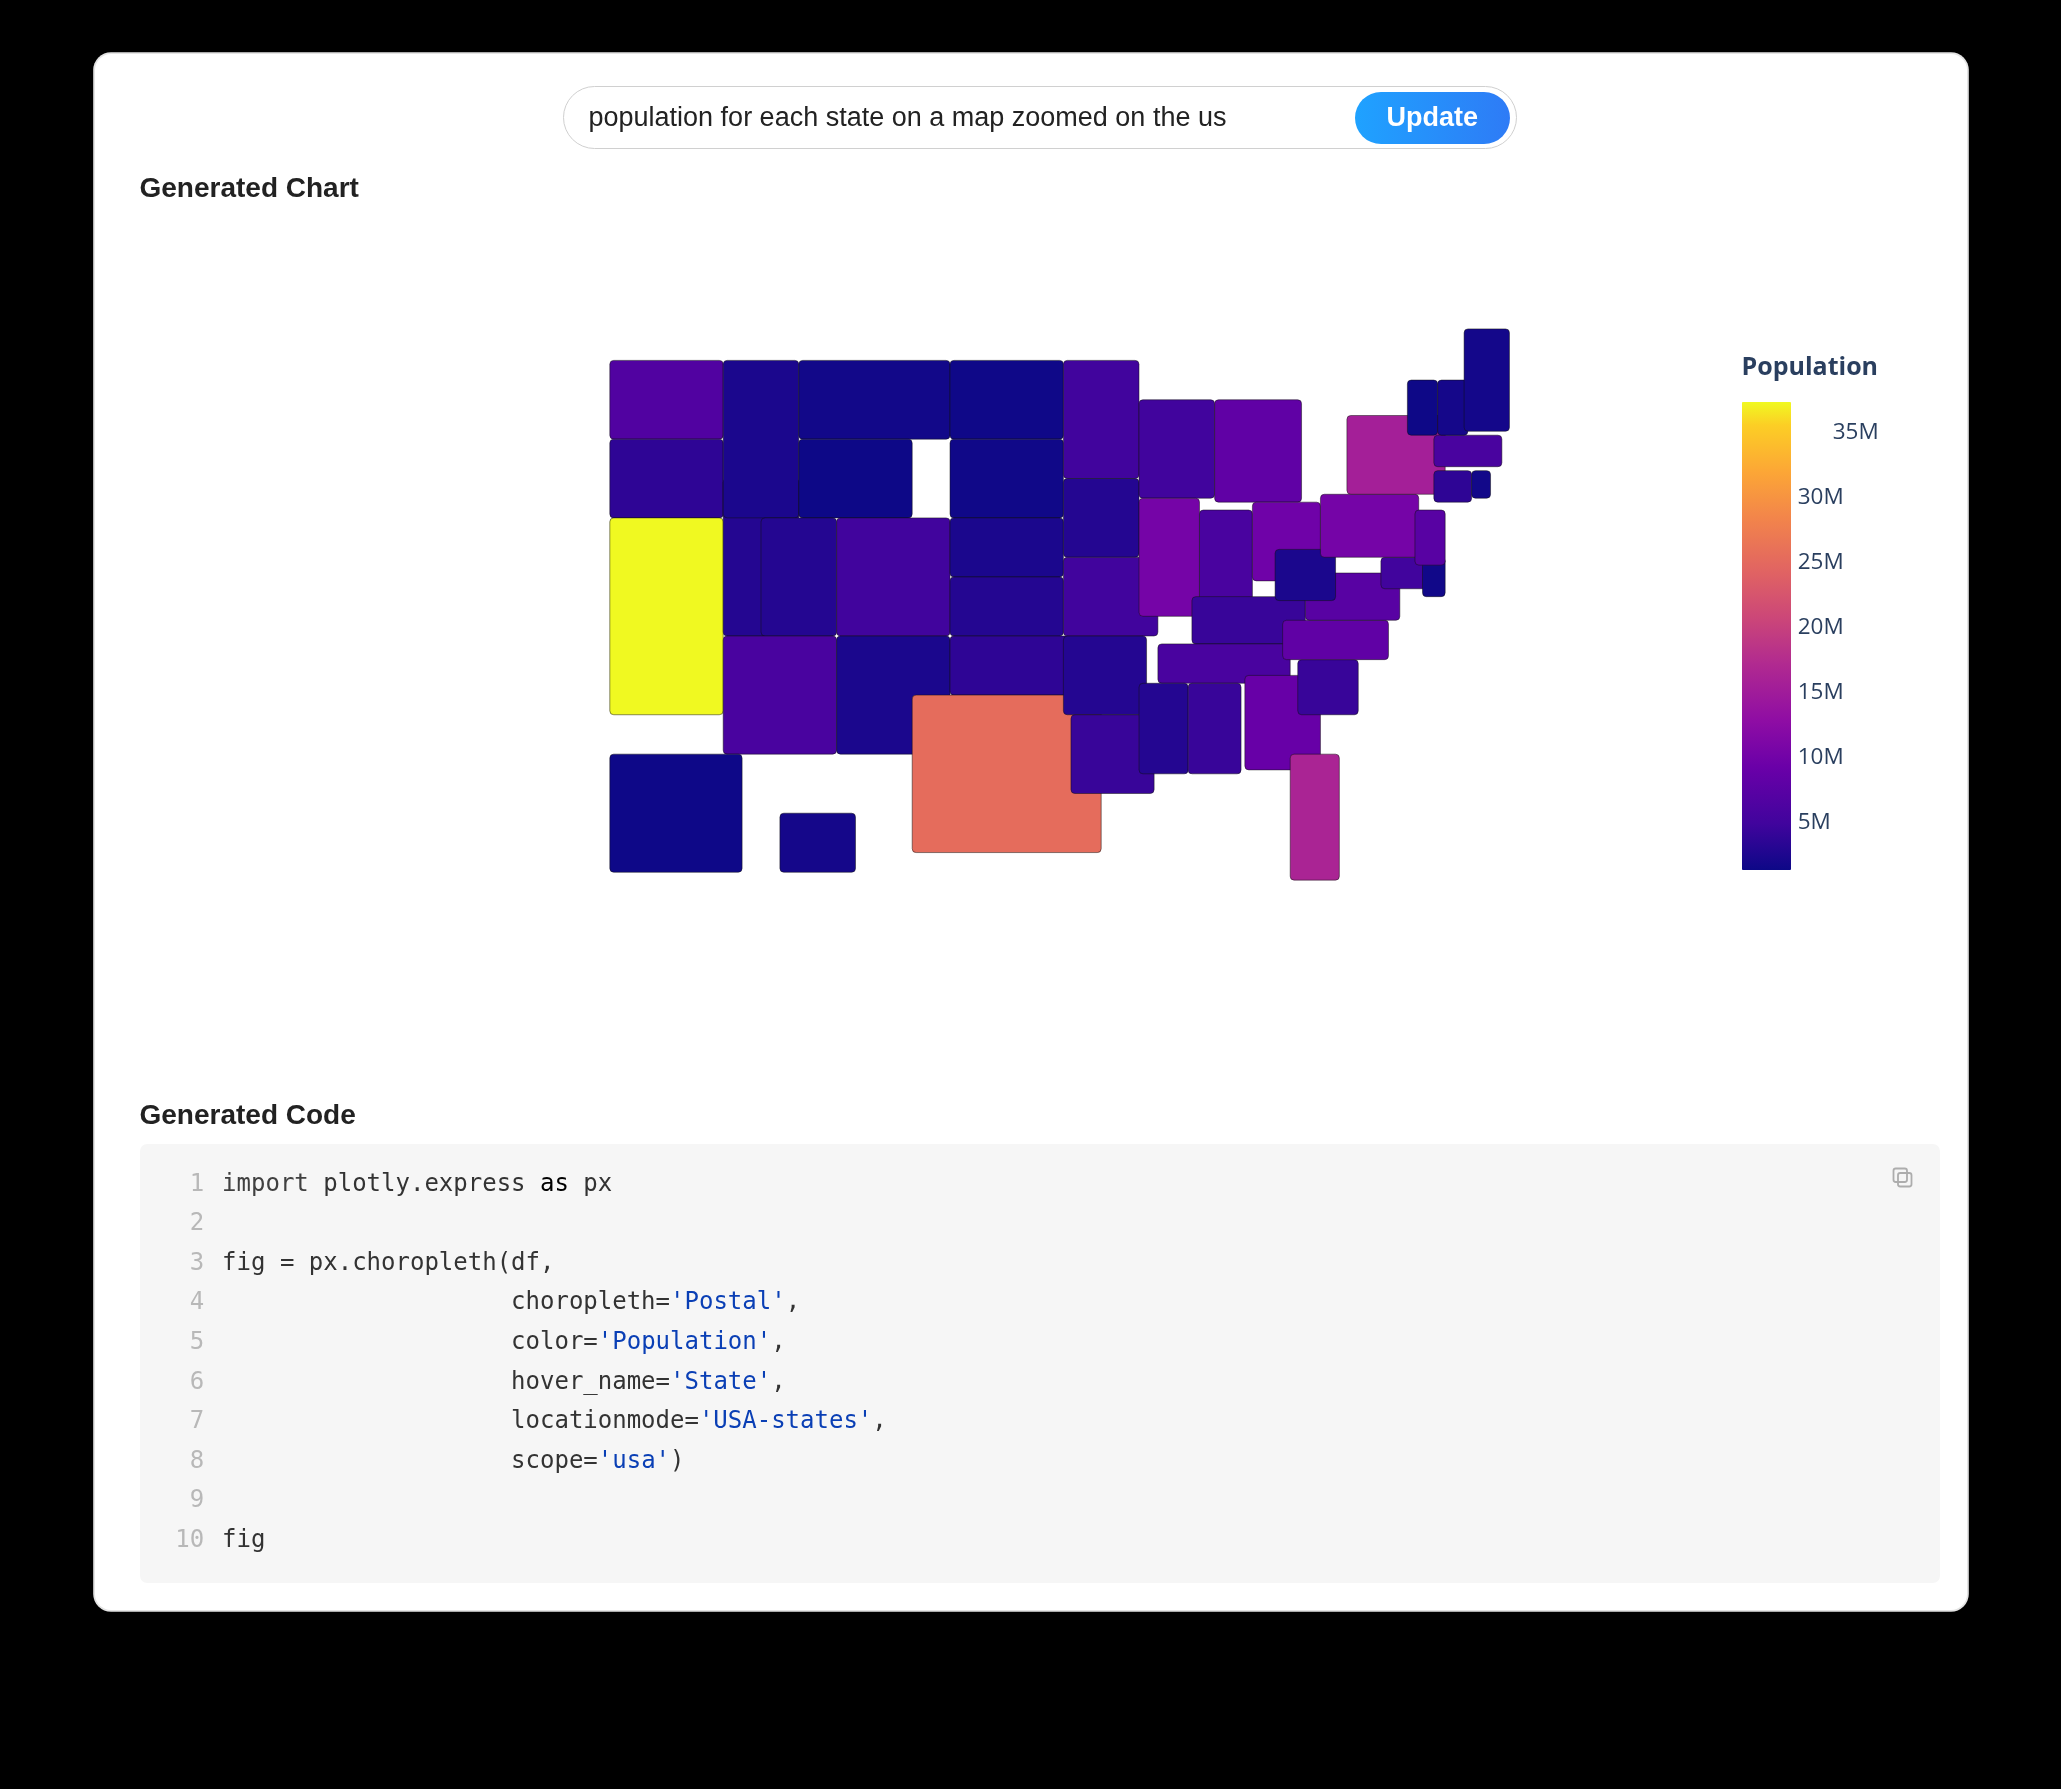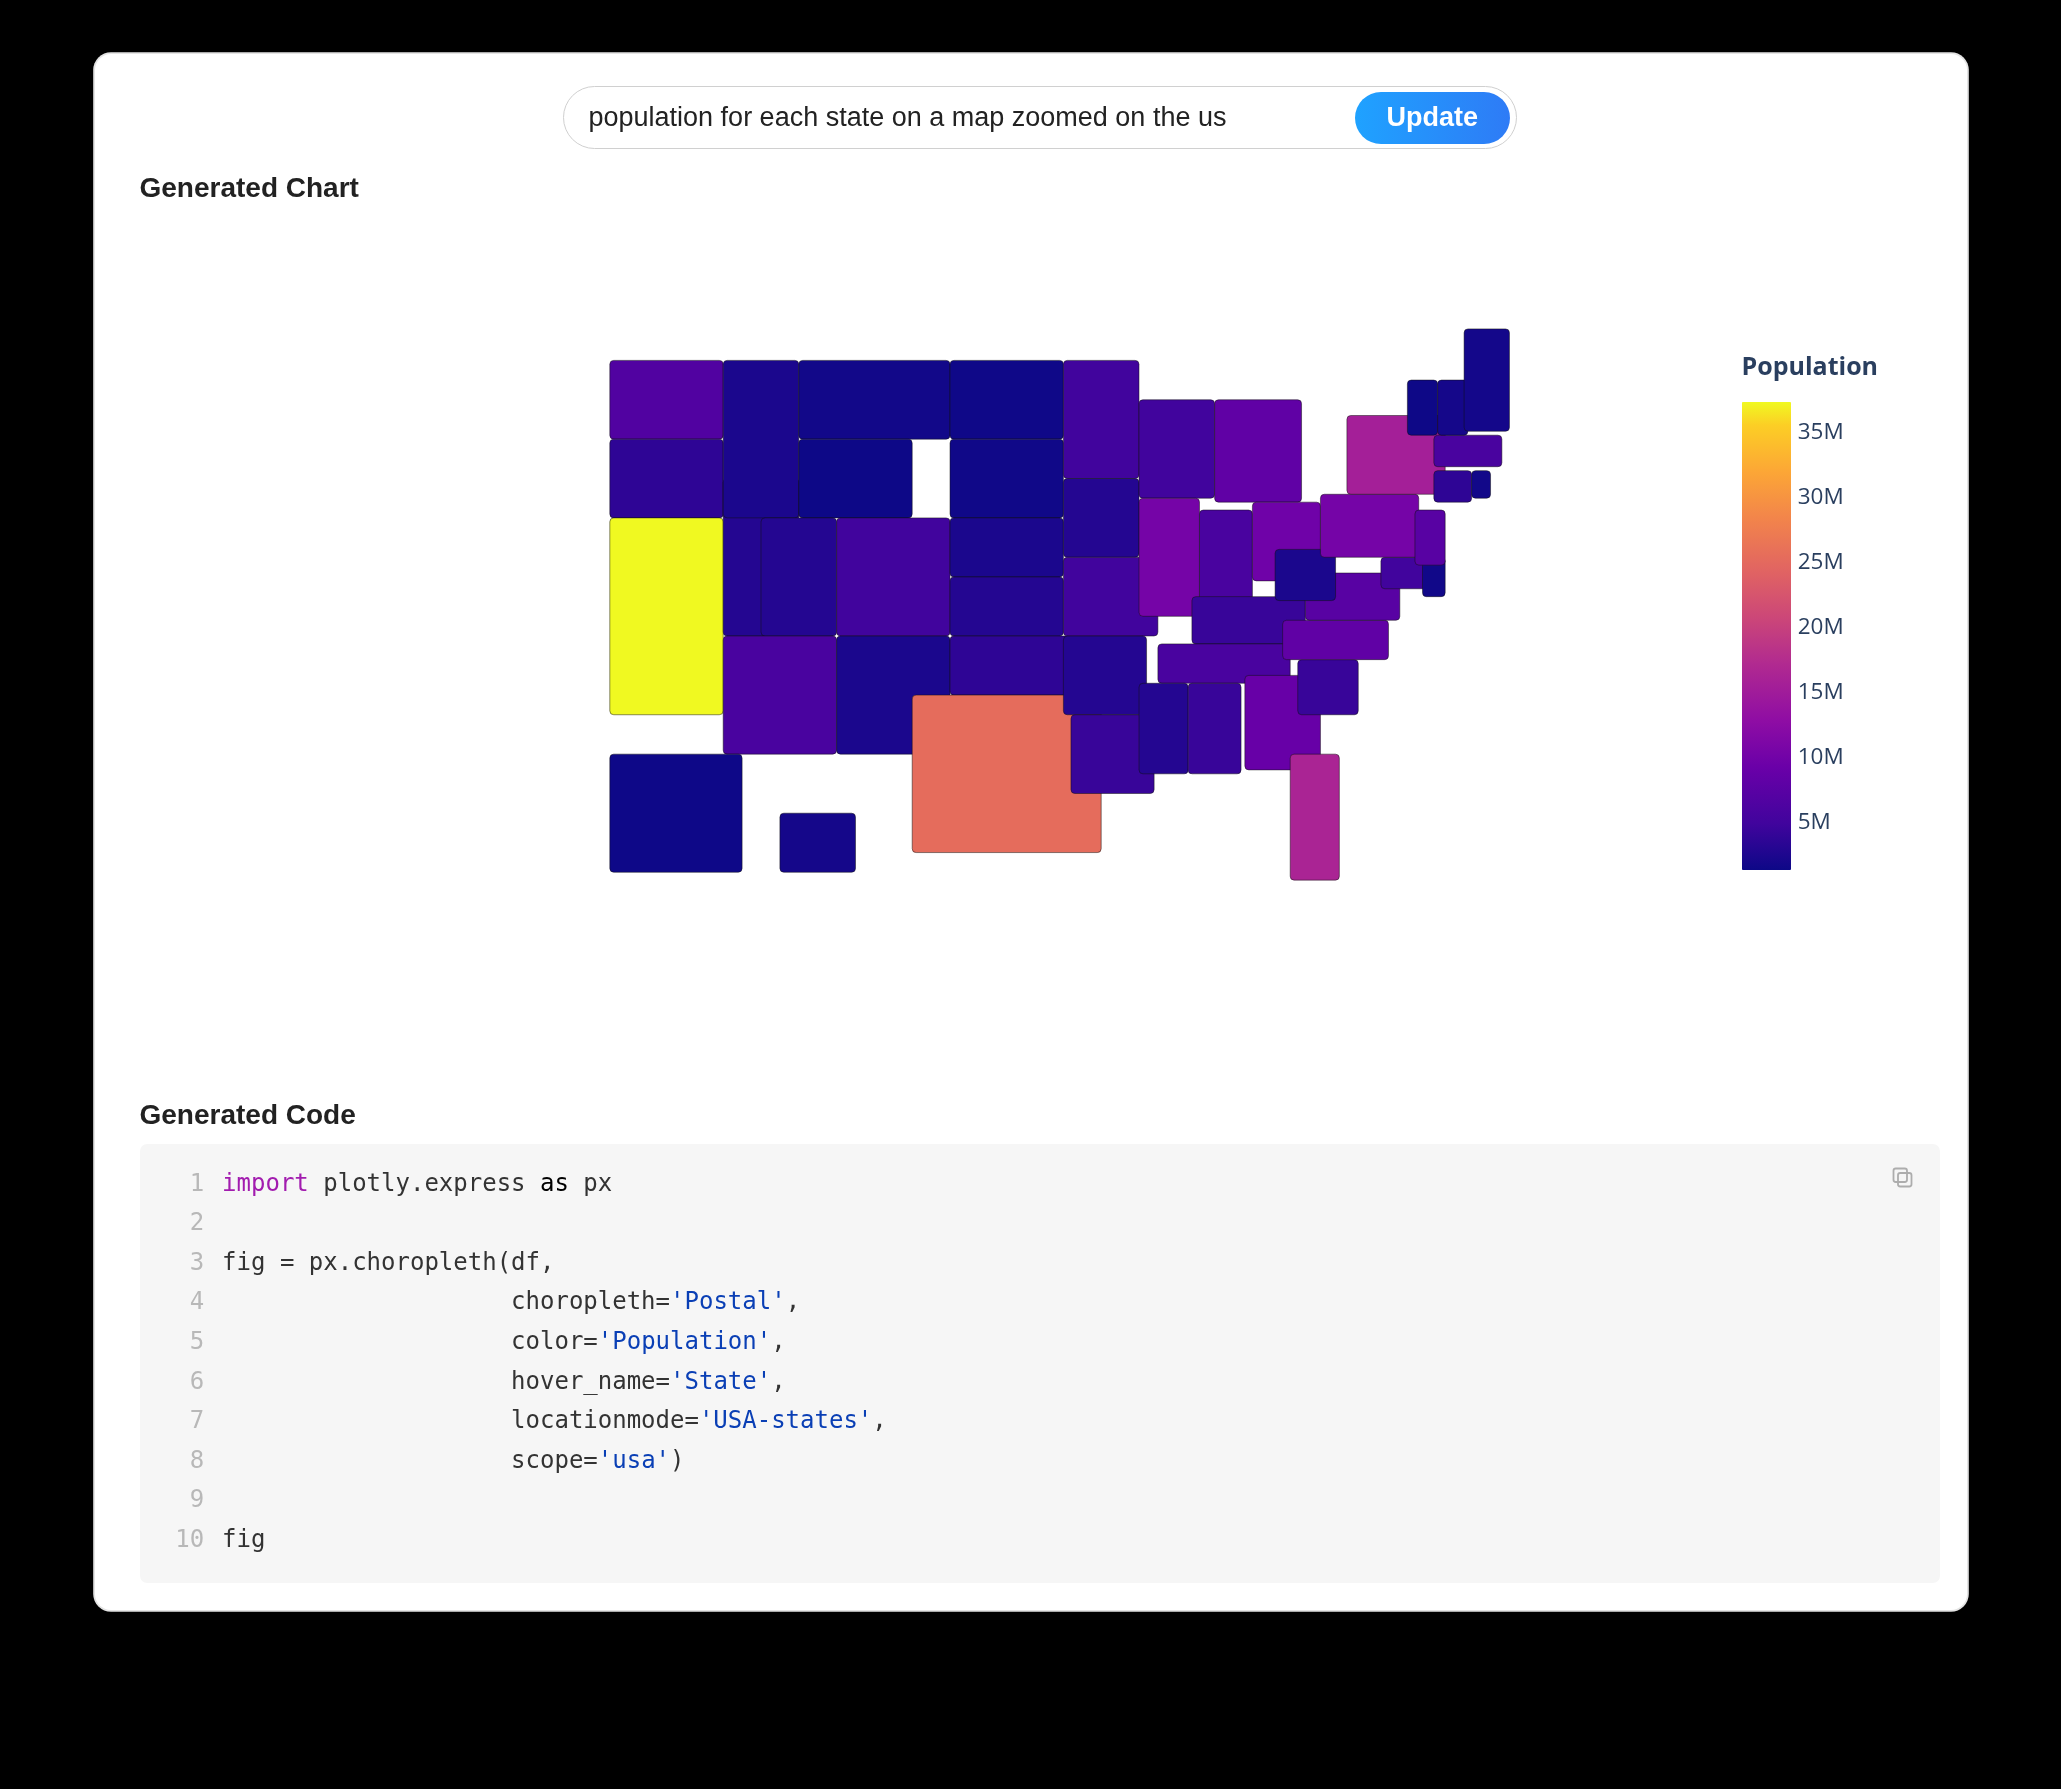--- a/index.html
+++ b/index.html
@@ -124,21 +124,21 @@
   }
   .code-row { display:flex; white-space: pre; }
   .ln {
     width: 43px;
     text-align: right;
     color: #b8b8b8;
     user-select: none;
     flex-shrink:0;
     margin-right: 18px;
   }
-  .kw  { color: #a21caf; }
+  .kw  { color: #404040; }
   .kw2 { color: #000000; text-align: right; }
   .str { color: #0a3fb5; }
   .copy-icn {
     position: absolute;
     top: 20px;
     right: 23.4px;
     width: 27px;
     height: 27px;
     cursor: pointer;
     opacity: .45;
@@ -211,21 +211,21 @@
         <rect x="906.24" y="8" width="46.08" height="104" rx="4" class="state" fill="rgb(20,7,138)"></rect>
         <rect x="38.4" y="440" width="134.4" height="120" rx="4" class="state" fill="rgb(14,8,136)"></rect>
         <rect x="211.2" y="500" width="76.8" height="60" rx="4" class="state" fill="rgb(21,7,138)"></rect>
       </svg>
 
     <div class="legend">
       <div class="legend-title">Population</div>
       <div class="legend-body">
         <div class="legend-bar"></div>
         <div class="legend-ticks" id="legend-ticks">
-            <div class="legend-tick" style="bottom: 94%;">35M</div>
+            <div class="legend-tick" style="bottom: 94%; margin-left: 35px;">35M</div>
             <div class="legend-tick" style="bottom: 80.1429%;">30M</div>
             <div class="legend-tick" style="bottom: 66.2857%;">25M</div>
             <div class="legend-tick" style="bottom: 52.4286%;">20M</div>
             <div class="legend-tick" style="bottom: 38.5714%;">15M</div>
             <div class="legend-tick" style="bottom: 24.7143%;">10M</div>
             <div class="legend-tick" style="bottom: 10.8571%;">5M</div>
           </div>
       </div>
     </div>
   </div>

